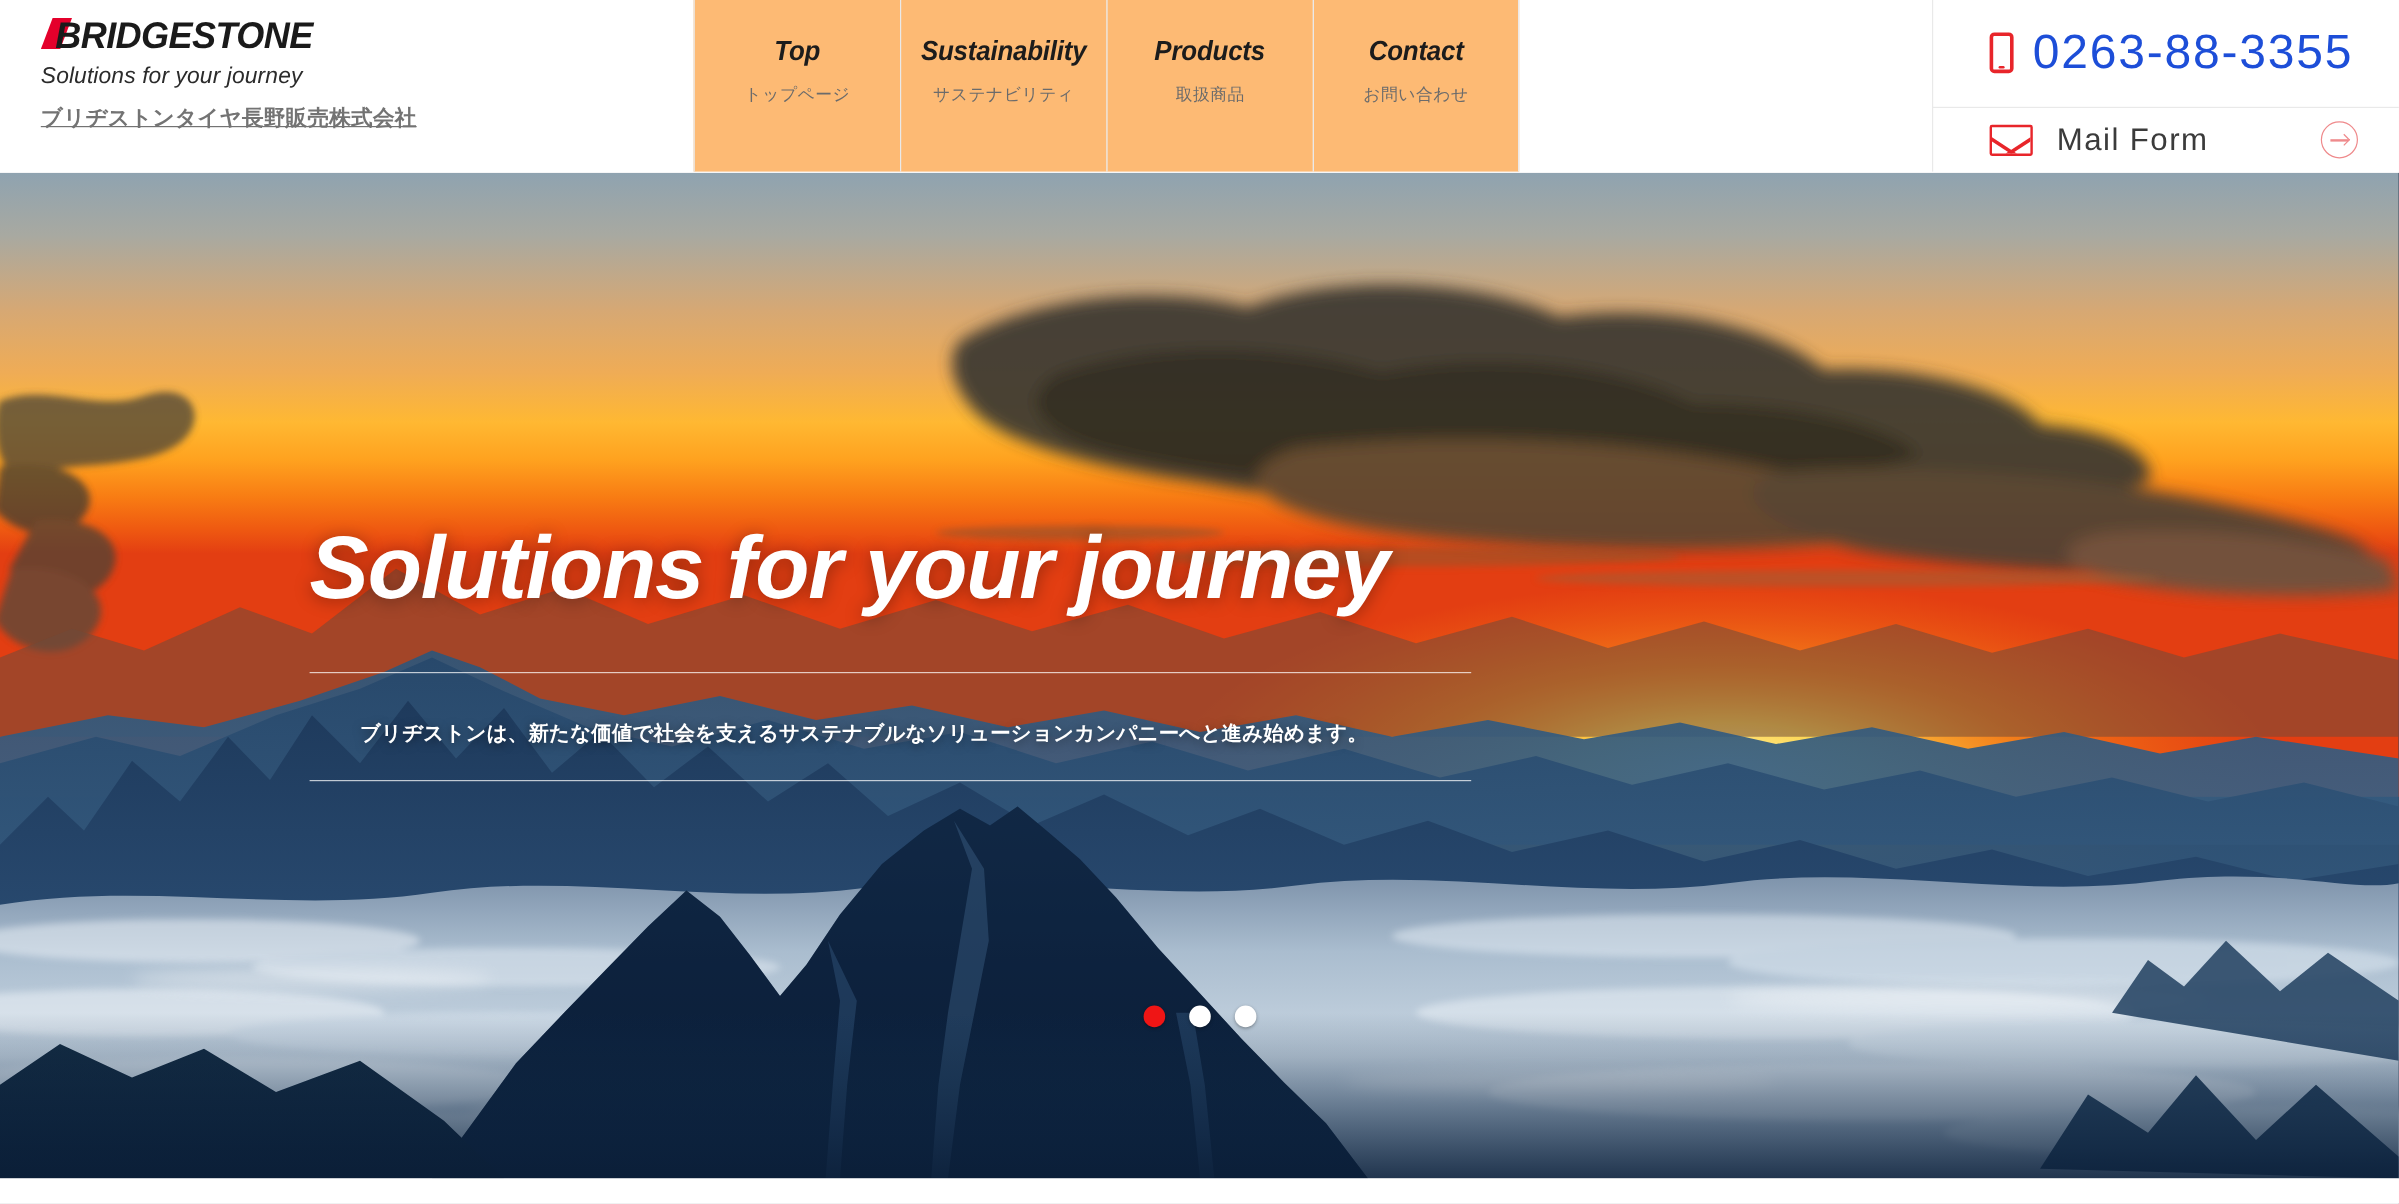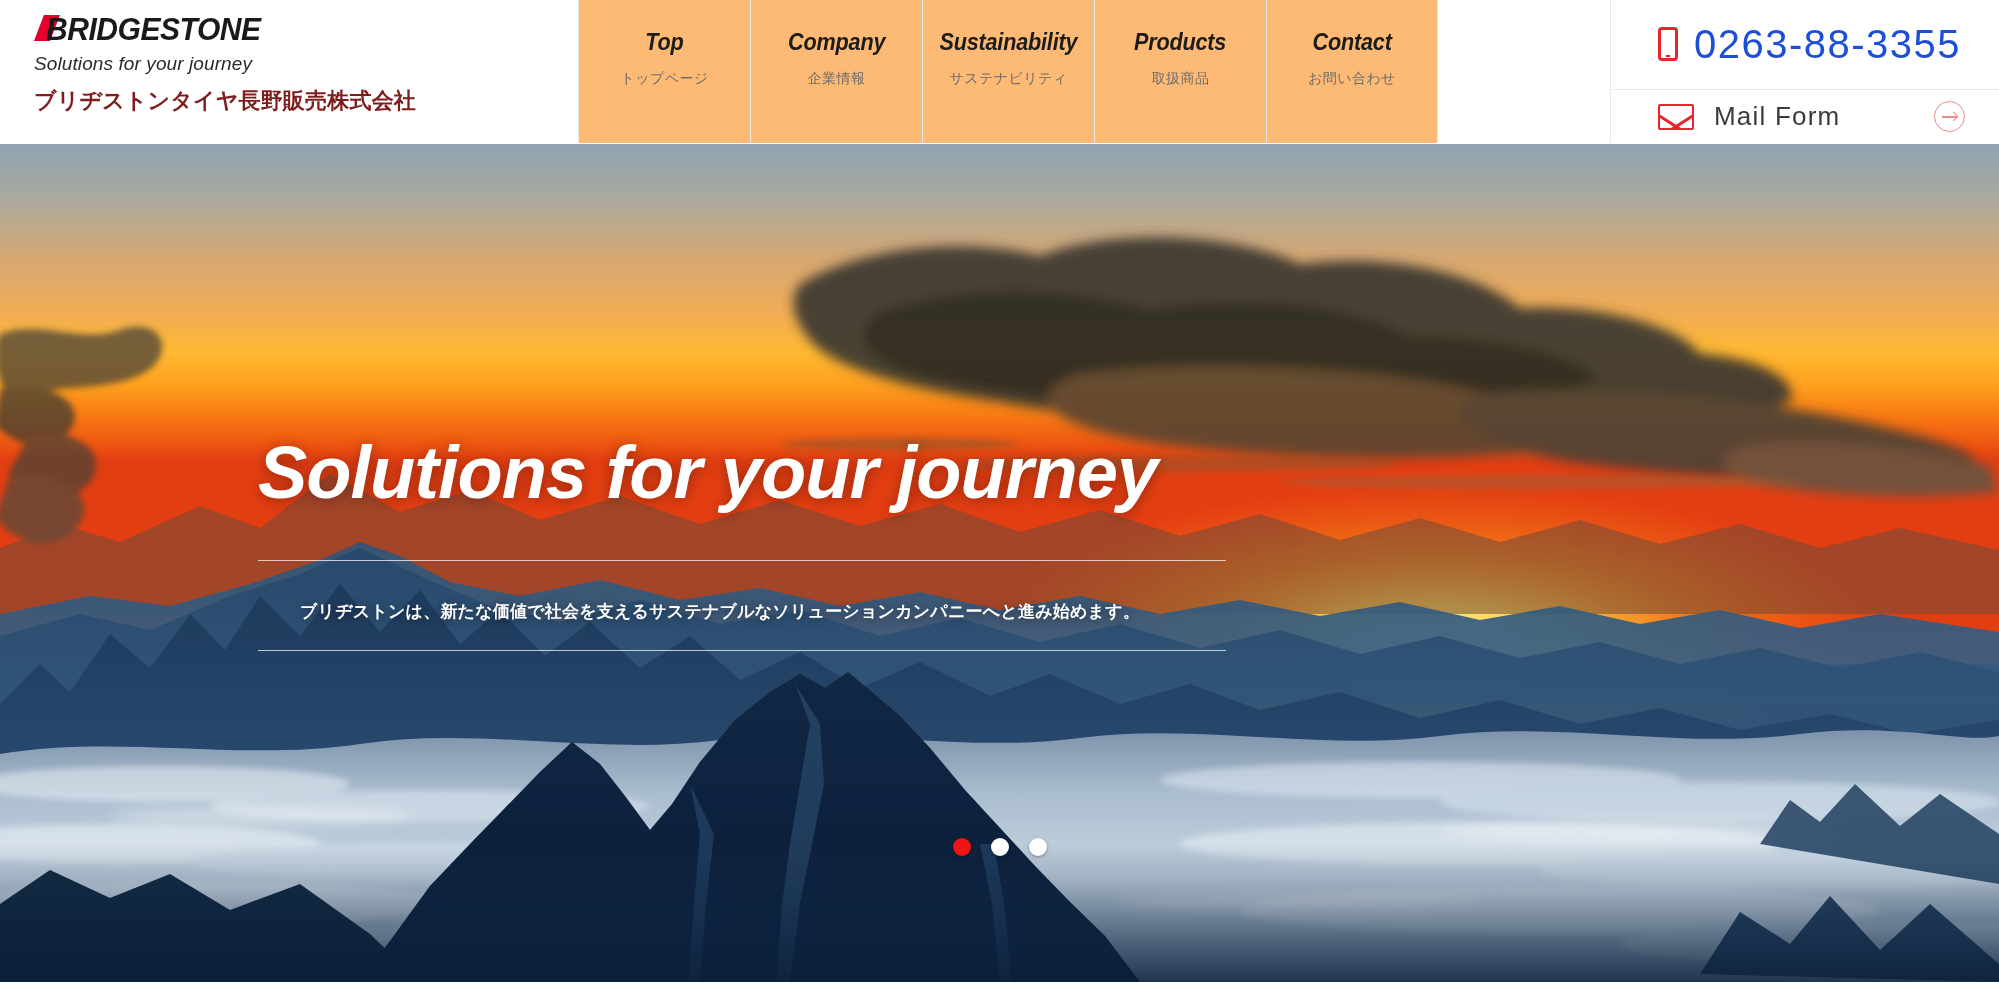--- a/index.html
+++ b/index.html
@@ -61,25 +61,26 @@
     margin-top:5px;
     font-family:"Liberation Sans", sans-serif;
     font-size:19px;
     font-style:italic;
     color:#2b2b2b;
     letter-spacing:0.1px;
     white-space:nowrap;
   }
   .logo-company{
     margin-top:11px;
-    font-size:22px;
+    font-size:18px;
     font-weight:bold;
-    color:#7f1d1d;
+    color:#737373;
     letter-spacing:0.2px;
     white-space:nowrap;
+    text-decoration:underline;
   }
 
   
   .nav{
     display:flex;
     flex:0 0 1032px;
     height:143px;
   }
   .nav-item{
     width:172px;
@@ -300,24 +301,20 @@
         <span class="logo-text">BRIDGESTONE</span>
       </div>
       <div class="logo-tagline">Solutions for your journey</div>
       <div class="logo-company">ブリヂストンタイヤ長野販売株式会社</div>
     </div>
 
     <nav class="nav">
       <div class="nav-item">
         <span class="nav-en">Top</span>
         <span class="nav-ja">トップページ</span>
-      </div>
-      <div class="nav-item">
-        <span class="nav-en">Company</span>
-        <span class="nav-ja">企業情報</span>
       </div>
       <div class="nav-item">
         <span class="nav-en">Sustainability</span>
         <span class="nav-ja">サステナビリティ</span>
       </div>
       <div class="nav-item">
         <span class="nav-en">Products</span>
         <span class="nav-ja">取扱商品</span>
       </div>
       <div class="nav-item">

